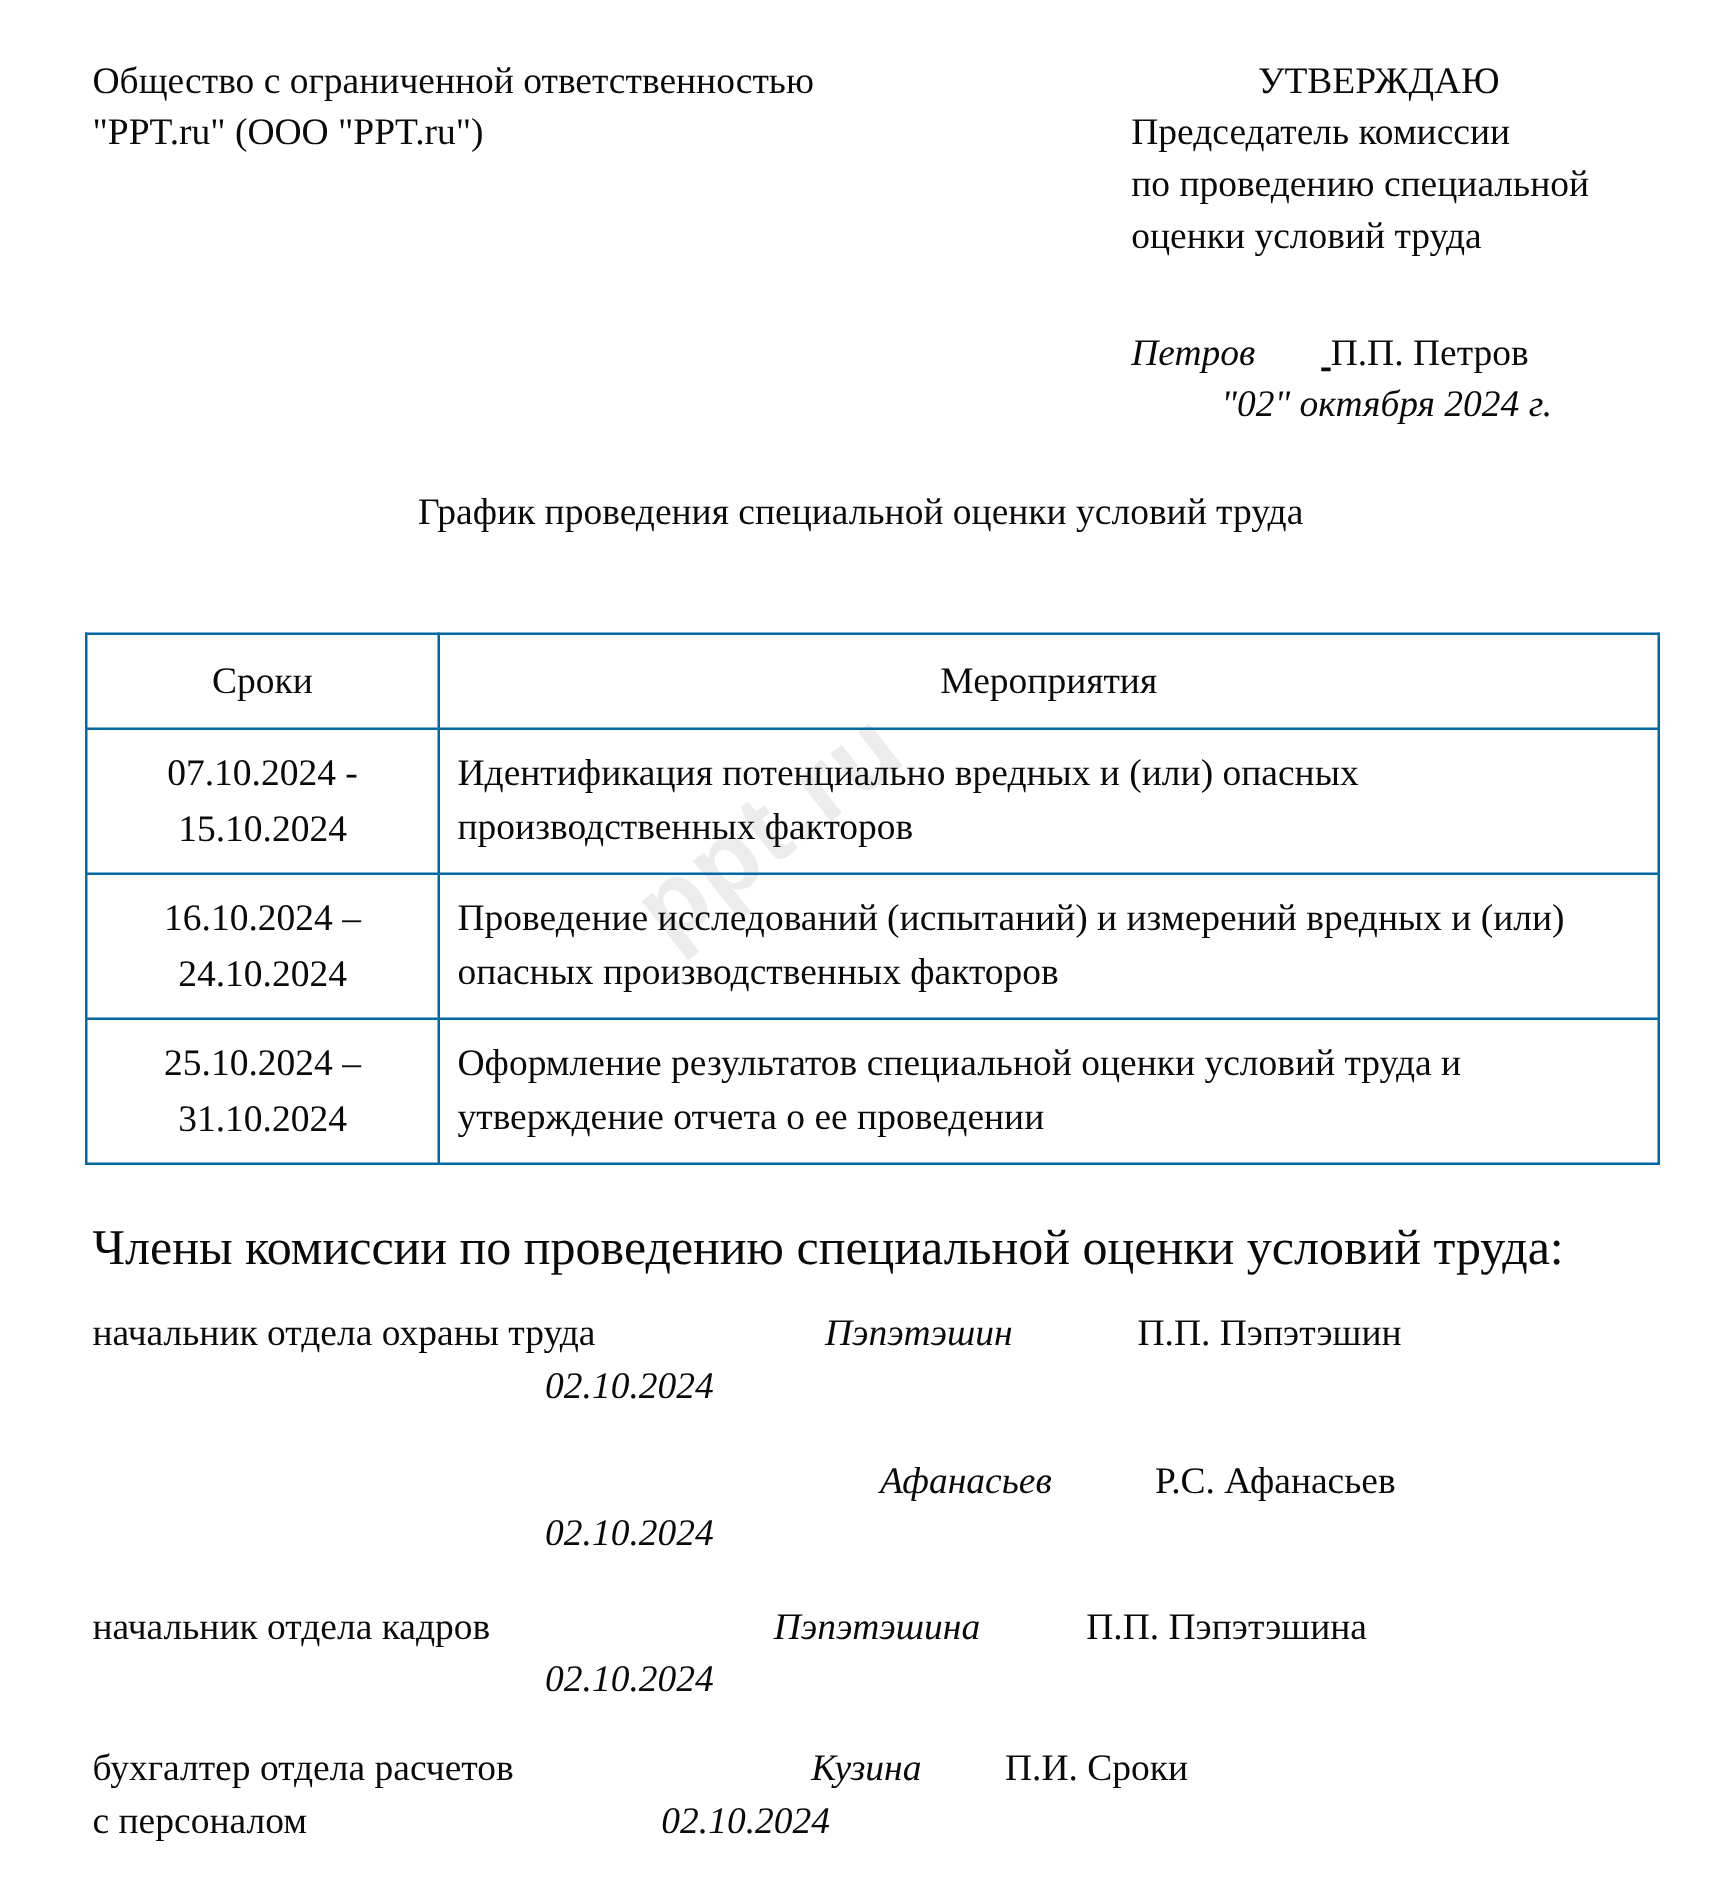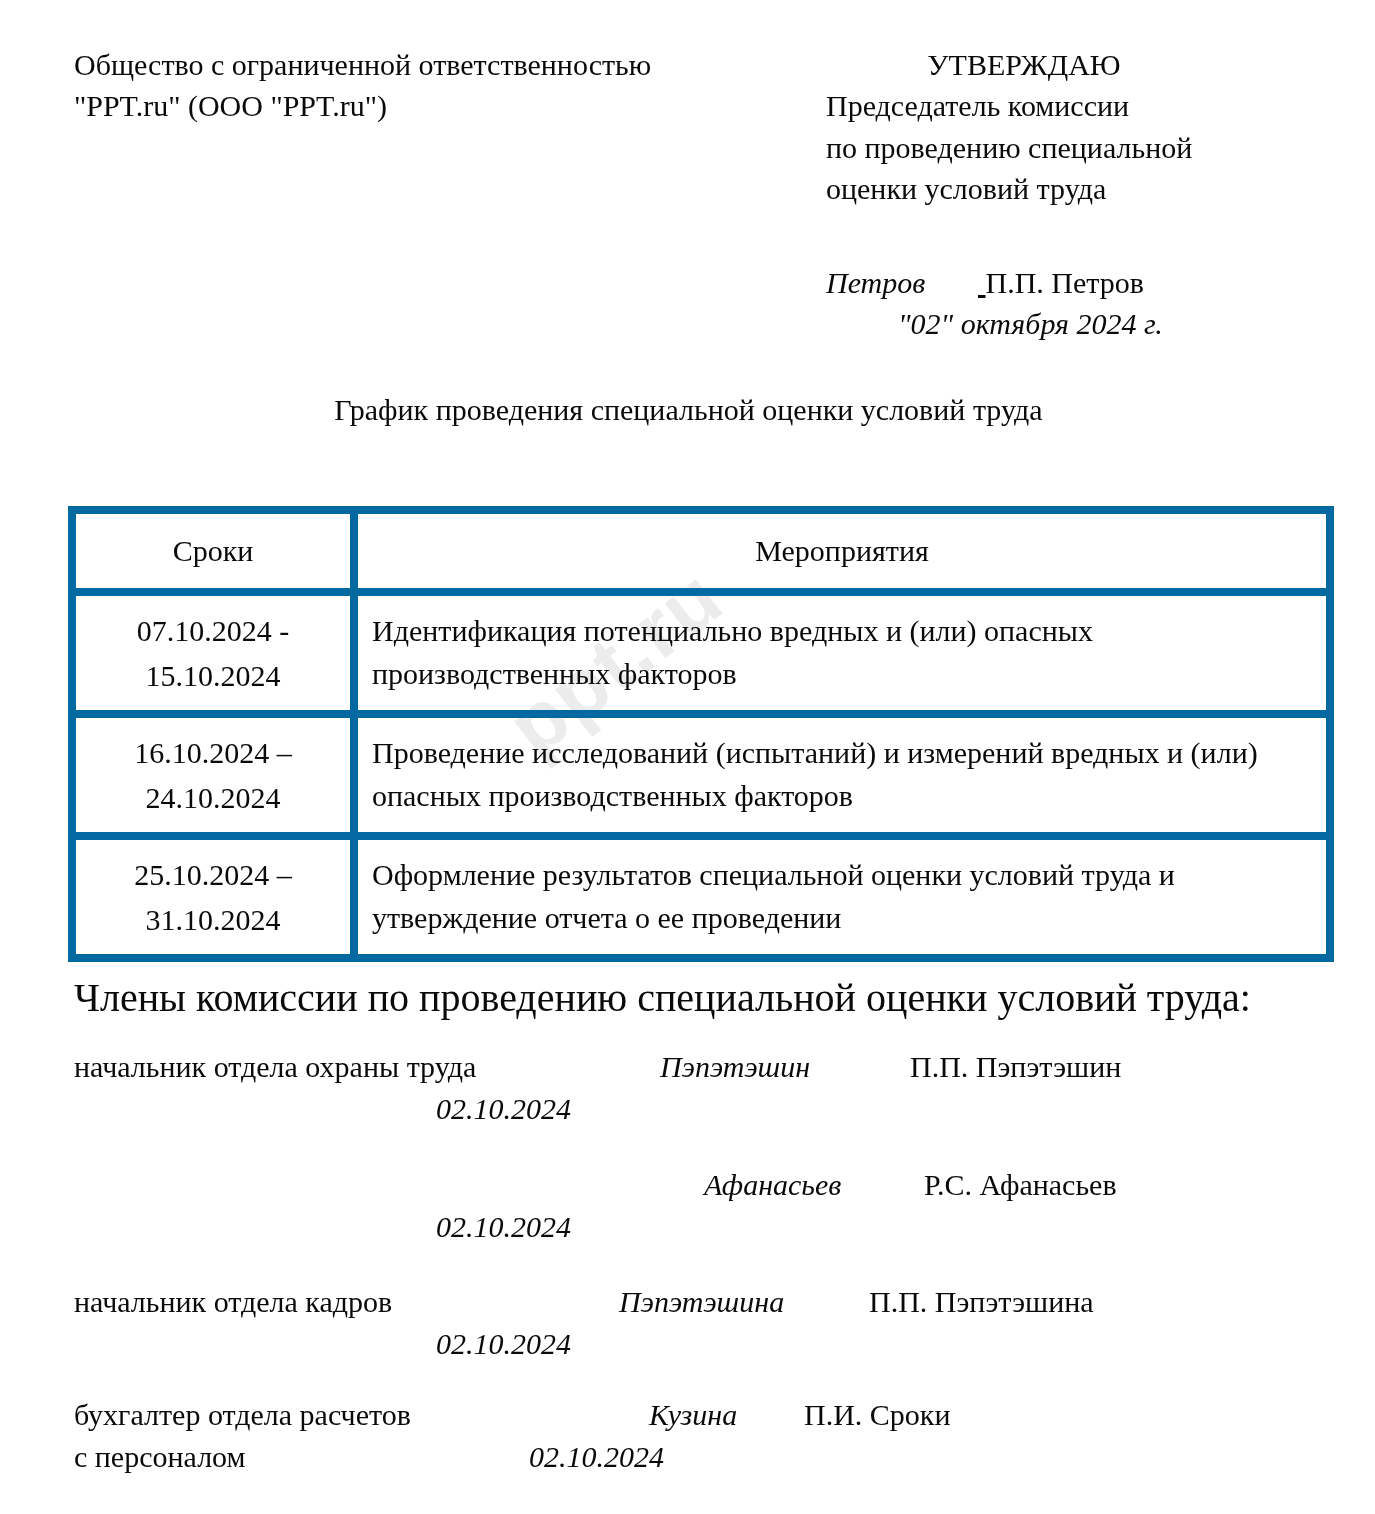--- a/index.html
+++ b/index.html
@@ -45,21 +45,21 @@
 
   .content { position: relative; z-index: 2; }
 
   
   .header {
     position: absolute;
     top: 44px;
     left: 0;
     width: 1375px;
     display: flex;
-    justify-content: flex-start;
+    justify-content: space-between;
   }
   .org-block {
     margin-left: 74px;
     width: 680px;
     font-size: 30px;
     line-height: 1.38;
   }
   .org-block div { white-space: nowrap; }
 
   .approve-block {
@@ -111,21 +111,21 @@
     width: 1258px;
     border-collapse: collapse;
     table-layout: fixed;
     font-size: 30px;
     background: transparent;
   }
   .sched-table col.c-term { width: 282px; }
   .sched-table col.c-act  { width: 976px; }
   .sched-table th,
   .sched-table td {
-    border: 8px solid #0369a1;
+    border: 2px solid #0369a1;
     background: transparent;
   }
   .sched-table th {
     font-weight: normal;
     text-align: center;
     height: 72px;
     vertical-align: middle;
   }
   .sched-table td.term {
     text-align: center;

